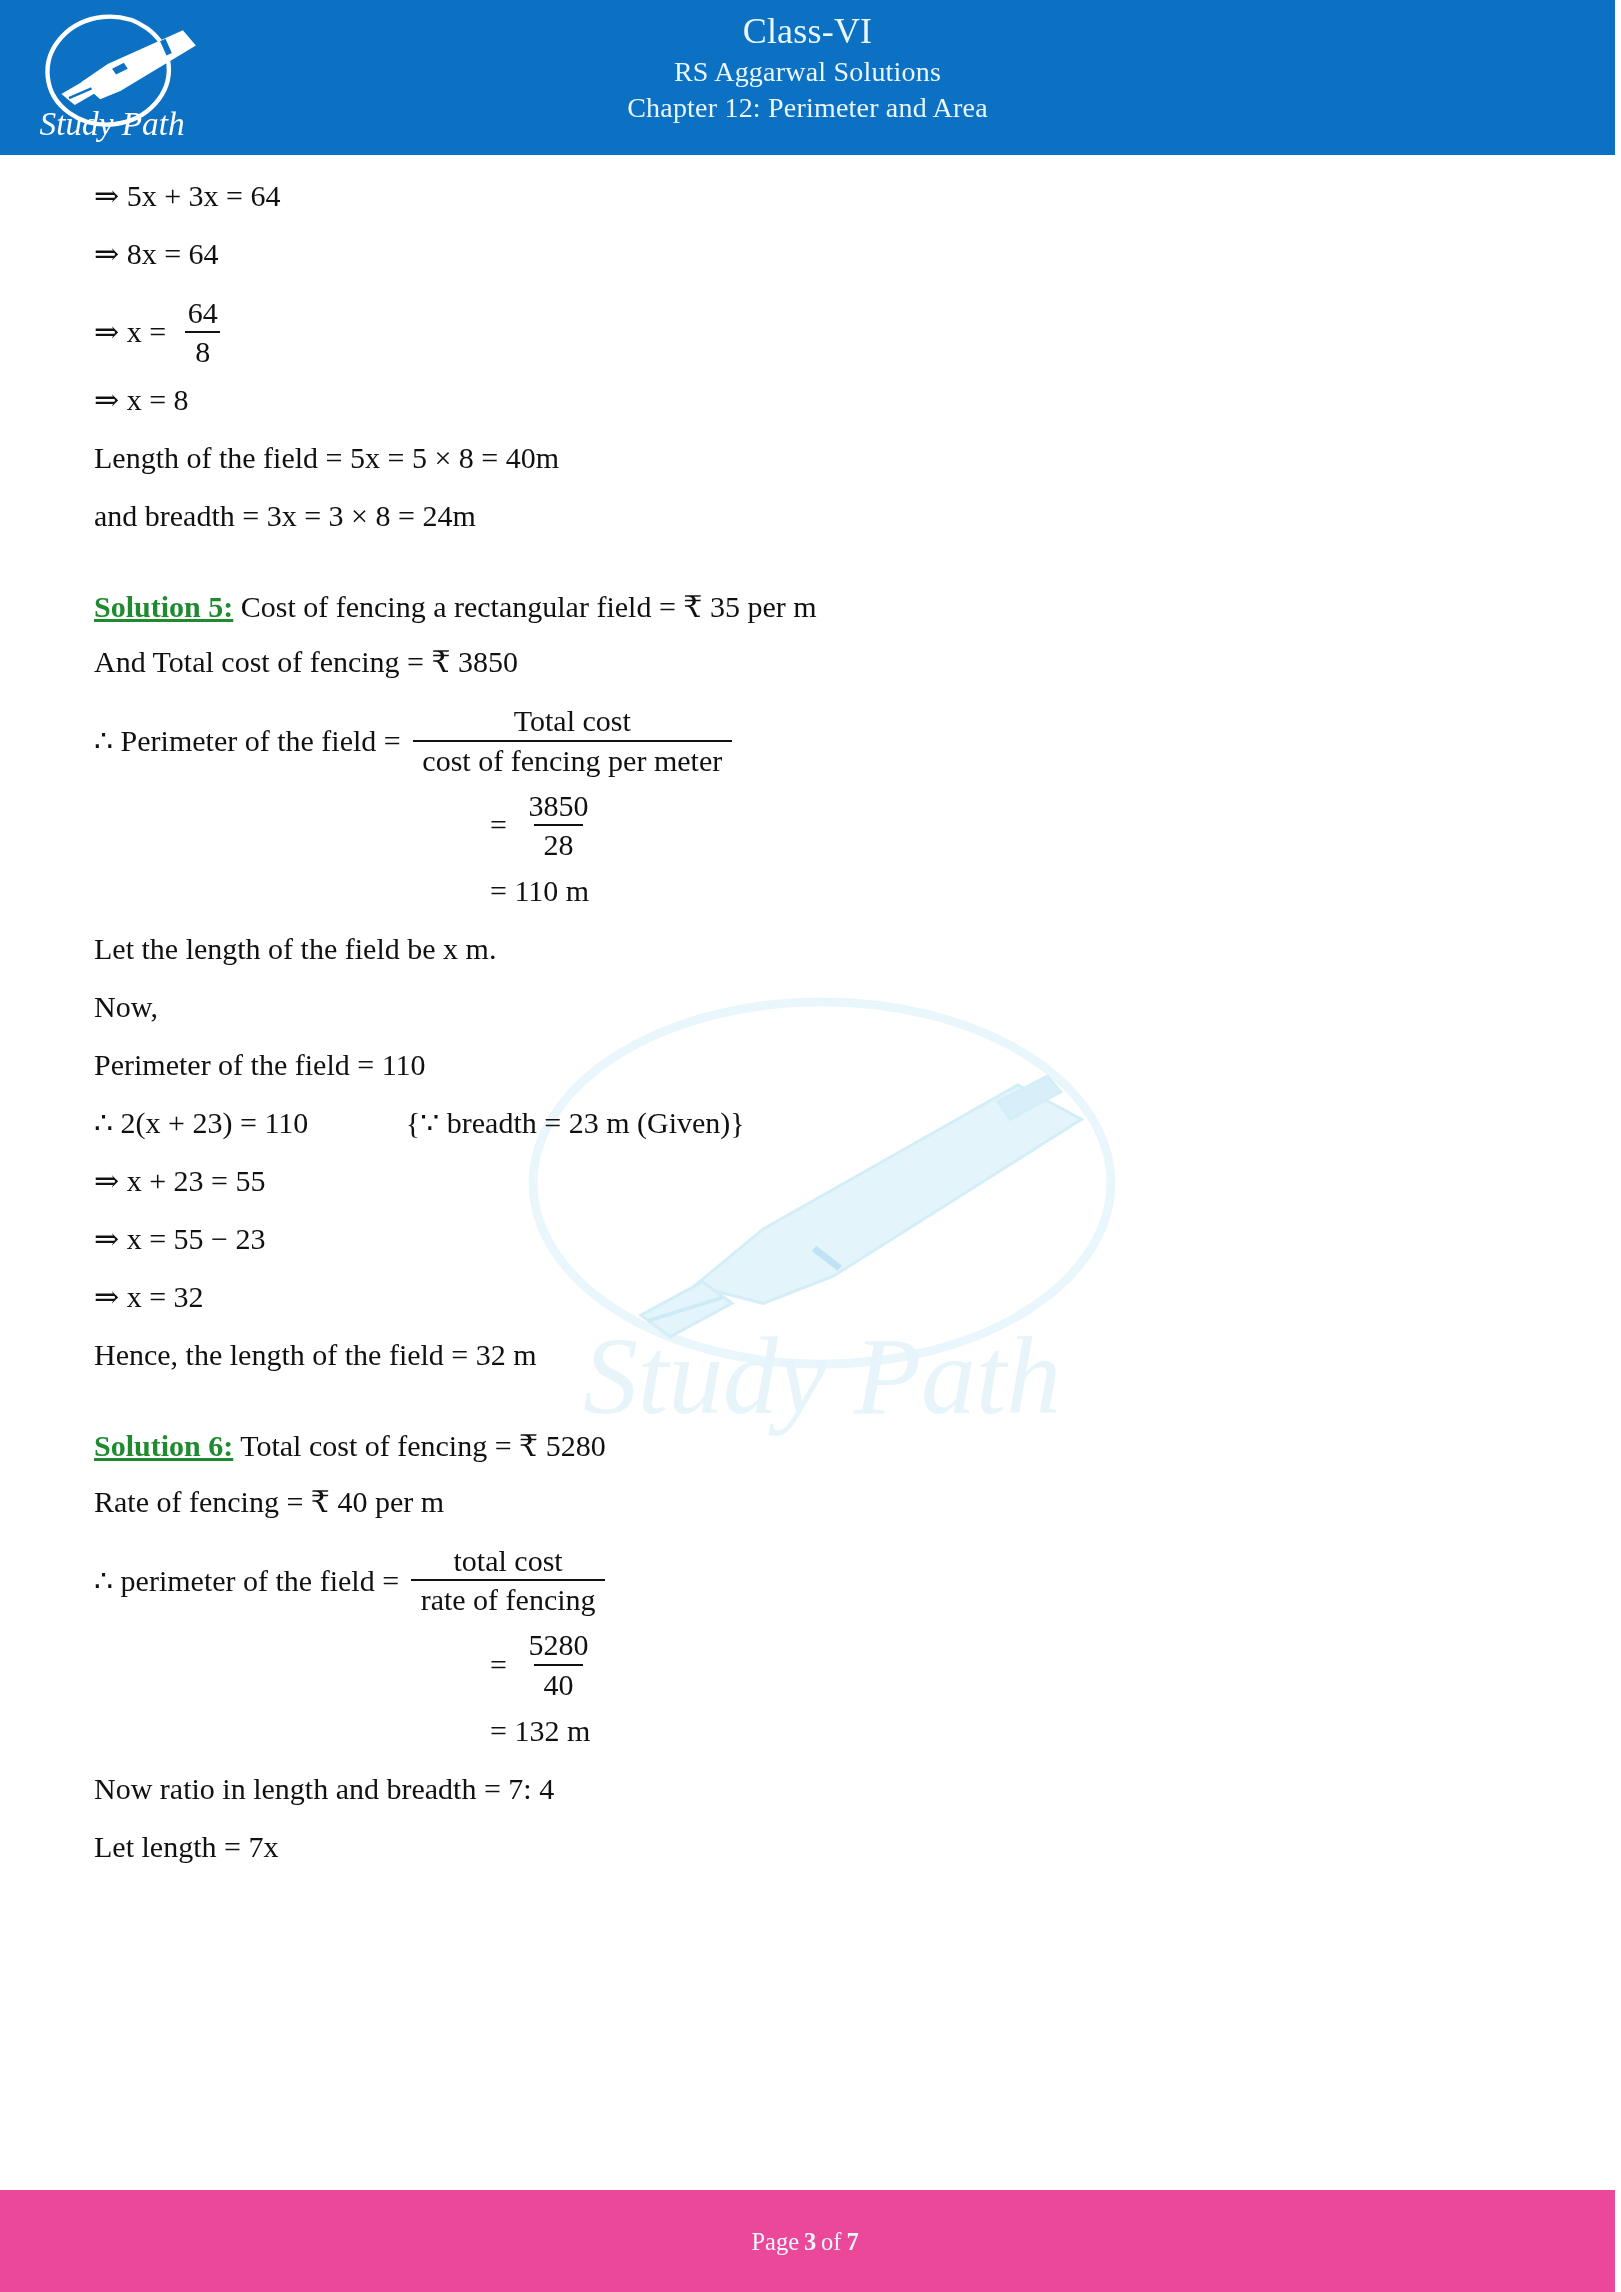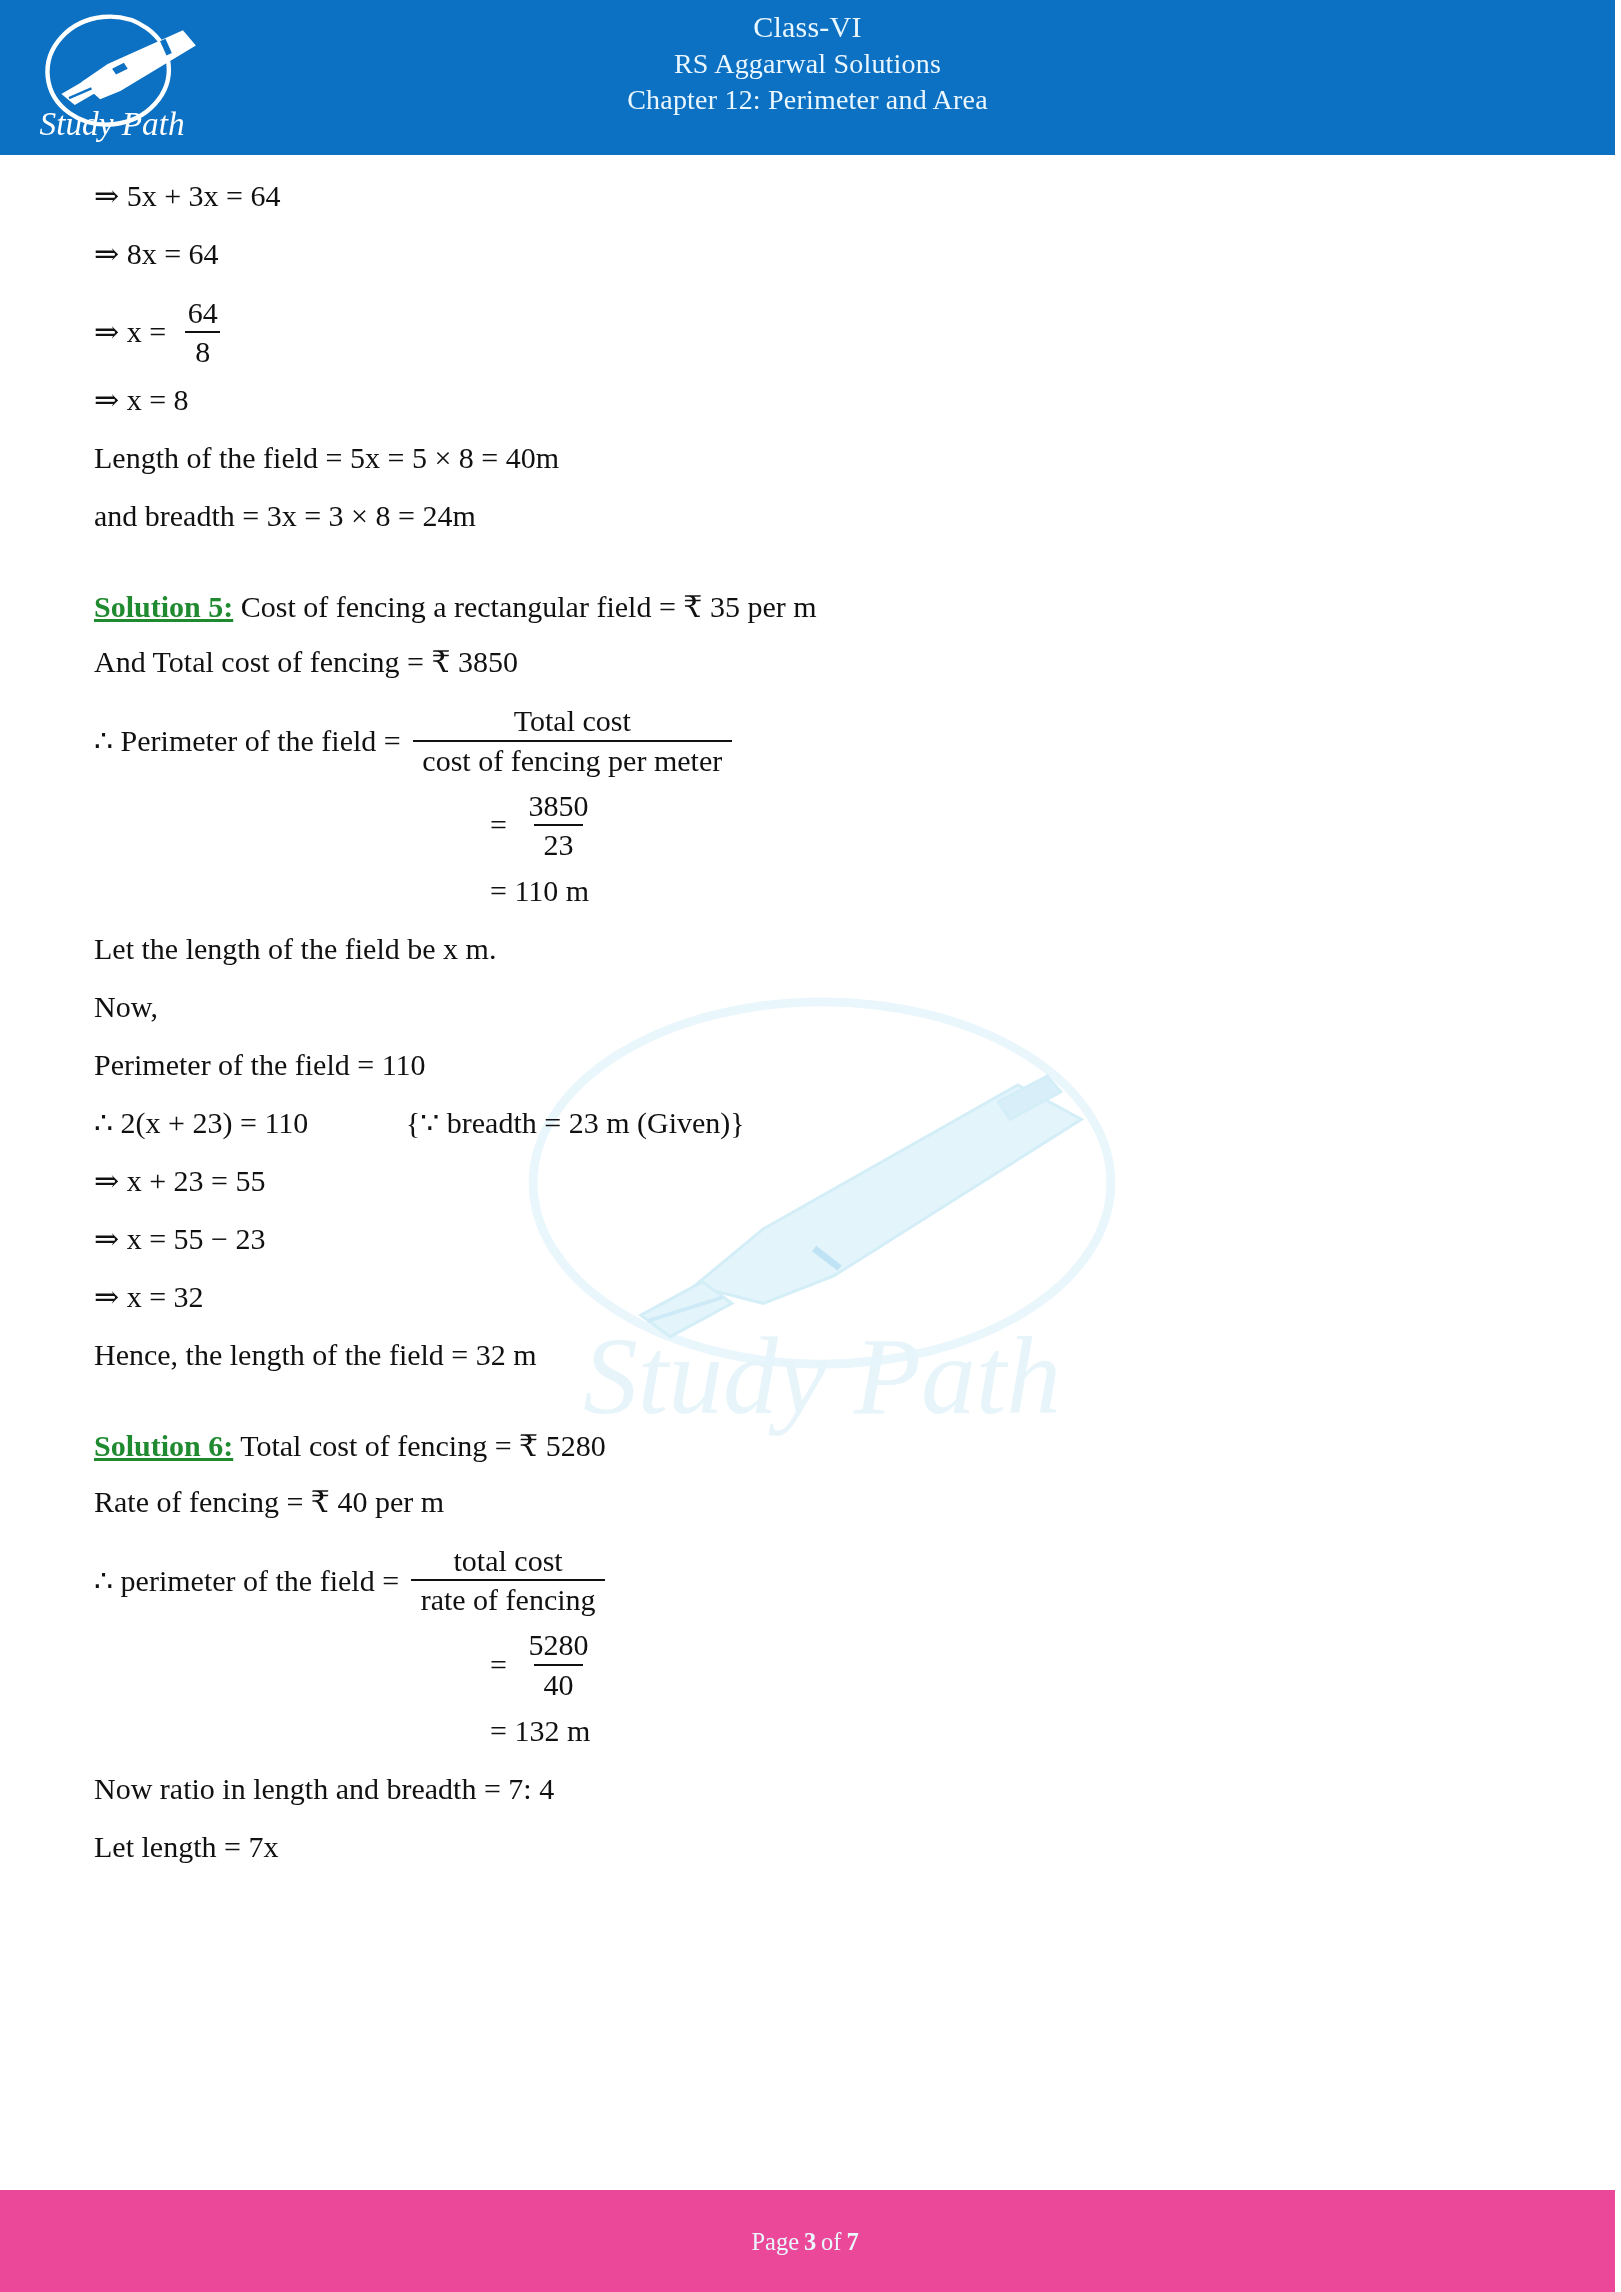--- a/index.html
+++ b/index.html
@@ -32,21 +32,21 @@
   .logo-block svg { display: block; }
 
   .header-titles {
     position: absolute;
     left: 0; right: 0; top: 7.8px;
     text-align: center;
     color: #EAF7FF;
     line-height: 1.28;
   }
   .header-titles .t1 {
-    font-size: 30px;
+    font-size: 36px;
     letter-spacing: 0.2px;
   }
   .header-titles .t2 {
     font-size: 28px;
     letter-spacing: 0.2px;
   }
   .header-titles .t3 {
     font-size: 28px;
     font-weight: normal;
     letter-spacing: 0.2px;
@@ -212,21 +212,21 @@
     <span class="frac">
       <span class="num">Total cost</span>
       <span class="den">cost of fencing per meter</span>
     </span>
   </div>
 
   <div class="frac-row indent-eq">
     <span class="lead">=</span>
     <span class="frac">
       <span class="num">3850</span>
-      <span class="den">23</span>
+      <span class="den">28</span>
     </span>
   </div>
 
   <div class="line indent-eq" style="margin-top:15.7px">= 110 m</div>
 
   <div class="line">Let the length of the field be x m.</div>
   <div class="line">Now,</div>
   <div class="line">Perimeter of the field = 110</div>
 
   <div class="line">

